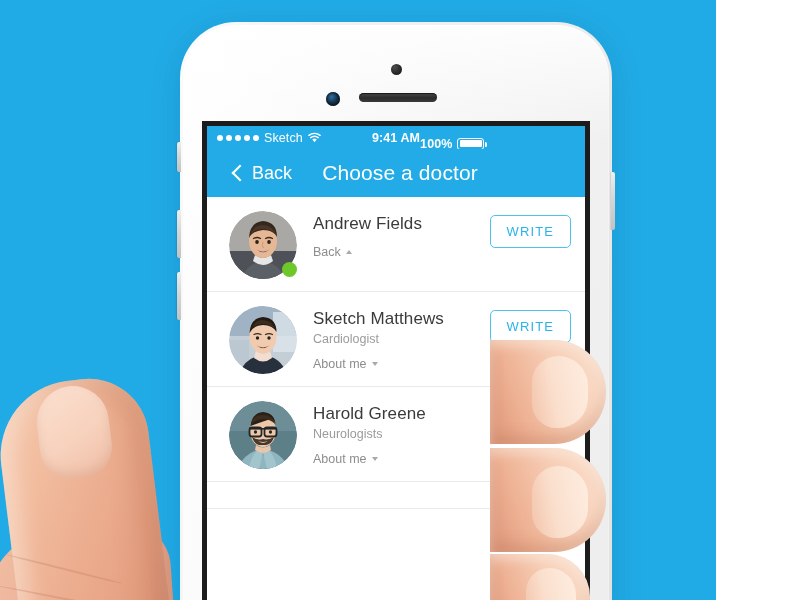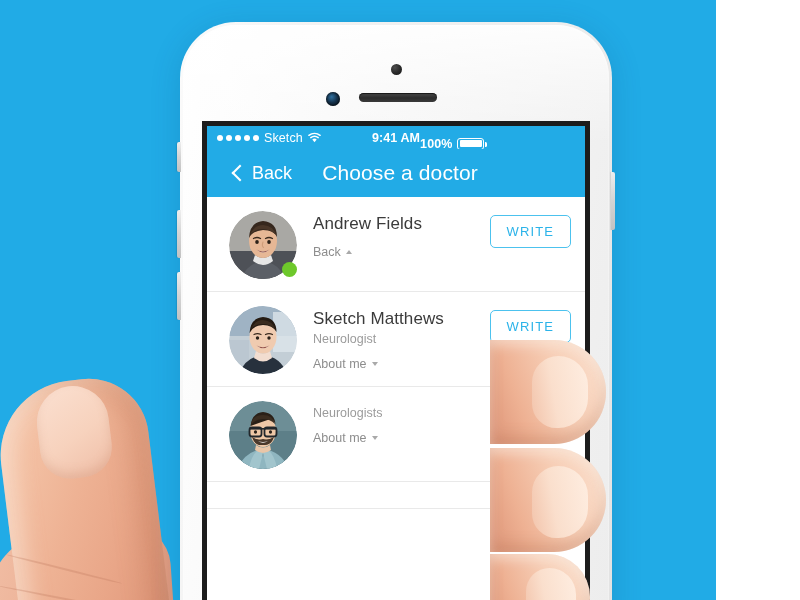--- a/index.html
+++ b/index.html
@@ -473,21 +473,21 @@
                     <path d="M25 28.5 q3.5-1.8 7 0" stroke="#3a2a1e" stroke-width="1.2" fill="none" stroke-linecap="round"></path>
                     <path d="M36.5 28.5 q3.5-1.8 7 0" stroke="#3a2a1e" stroke-width="1.2" fill="none" stroke-linecap="round"></path>
                     <path d="M28 40 q6 4.5 12 0 q-6 2.5 -12 0 Z" fill="#fff"></path>
                     <path d="M27.5 39.5 q6.5 5.5 13 0 q-6.5 3.5 -13 0 Z" fill="#96554c"></path>
                   </g>
                 </svg>
               </div>
             </div>
             <div class="info">
               <div class="doc-name">Sketch Matthews</div>
-              <div class="doc-spec">Neurologist</div>
+              <div class="doc-spec">Cardiologist</div>
               <div class="toggle">
                 <span>About me</span>
                 <span class="caret down"></span>
               </div>
             </div>
             <button class="write-btn">WRITE</button>
           </div>
         </div>
 
         <div class="card">
@@ -517,20 +517,21 @@
                     <rect x="20.5" y="26.5" width="12" height="9" rx="2.5" fill="none" stroke="#22272b" stroke-width="1.8"></rect>
                     <rect x="35.5" y="26.5" width="12" height="9" rx="2.5" fill="none" stroke="#22272b" stroke-width="1.8"></rect>
                     <ellipse cx="26.5" cy="31" rx="1.6" ry="1.7" fill="#2a2119"></ellipse>
                     <ellipse cx="41.5" cy="31" rx="1.6" ry="1.7" fill="#2a2119"></ellipse>
                     <path d="M29 40 q5 3.5 10 0 q-5 2 -10 0 Z" fill="#fff"></path>
                   </g>
                 </svg>
               </div>
             </div>
             <div class="info">
+              <div class="doc-name">Harold Greene</div>
               <div class="doc-spec">Neurologists</div>
               <div class="toggle">
                 <span>About me</span>
                 <span class="caret down"></span>
               </div>
             </div>
             <button class="write-btn">WRITE</button>
           </div>
         </div>
 

